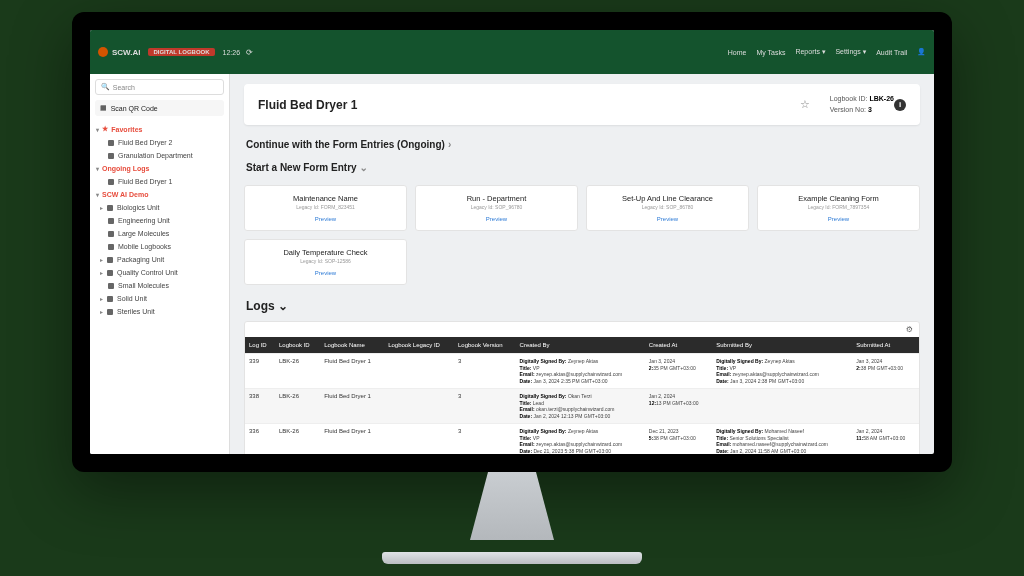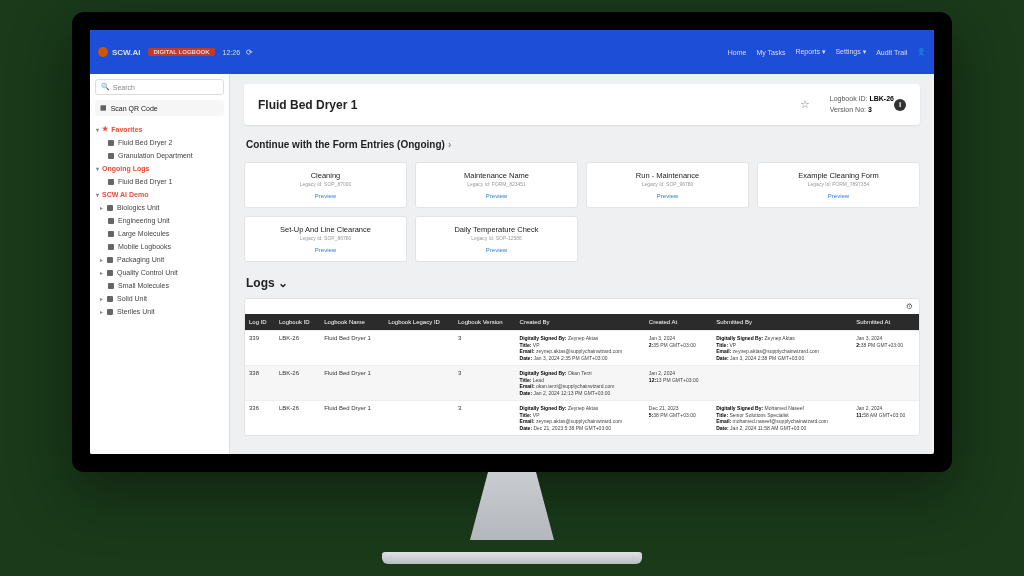--- a/index.html
+++ b/index.html
@@ -1,20 +1,20 @@
 <!DOCTYPE html>
 <html><head>
 <meta charset="utf-8">
 <style>
 *{box-sizing:border-box;margin:0;padding:0;font-family:-apple-system,BlinkMacSystemFont,"Segoe UI",Arial,sans-serif}
 body{background:#1a3a1a;display:flex;align-items:center;justify-content:center;height:100vh}
 .monitor{width:880px;position:relative}
 .screen{background:#000;border-radius:12px;padding:18px;box-shadow:0 20px 60px rgba(0,0,0,.4)}
 .app{background:#eef0f2;border-radius:2px;overflow:hidden;font-size:8px;color:#222}
-.topbar{background:#1d4ed8;color:#ddd;display:flex;align-items:center;padding:22px 8px;height:20px}
+.topbar{background:#14532d;color:#ddd;display:flex;align-items:center;padding:22px 8px;height:20px}
 .topbar .brand{display:flex;align-items:center;gap:4px;font-size:8px;font-weight:600}
 .topbar .brand-icon{width:10px;height:10px;background:#d35400;border-radius:50%}
 .topbar .badge{background:#c0392b;padding:1px 5px;border-radius:2px;font-size:6px;margin-left:4px}
 .topbar .time{margin-left:8px;font-size:7px}
 .topbar .spacer{flex:1}
 .topbar .navlink{margin-left:10px;font-size:7px;cursor:pointer}
 .main{display:flex;height:380px}
 .sidebar{width:140px;background:#fff;border-right:1px solid #ddd;overflow-y:auto}
 .sb-search{margin:5px;display:flex;align-items:center;gap:3px;padding:3px 5px;border:1px solid #ddd;border-radius:3px;color:#888;font-size:7px}
 .sb-qr{margin:2px 5px 6px;display:flex;align-items:center;gap:4px;padding:4px 5px;background:#f6f6f6;border-radius:3px;font-size:7px}
@@ -154,45 +154,41 @@
       <h1>Fluid Bed Dryer 1</h1>
       <span class="star">☆</span>
       <div class="meta">
        <div><span>Logbook ID:</span> <b>LBK-26</b></div>
        <div><span>Version No:</span> <b>3</b></div>
       </div>
       <div class="info">i</div>
      </div>
 
      <div class="link-row"><span>Continue with the Form Entries (Ongoing)</span><span class="chev">›</span></div>
+     <div class="link-row"><span>Start a New Form Entry</span><span class="chev">⌄</span></div>
 
      <div class="cards">
-      <div class="card">
-                <div class="ct">Cleaning</div>
-                <div class="cs">Legacy Id: SOP_87000</div>
-                <div class="cp">Preview</div>
-              </div>
       <div class="card">
                 <div class="ct">Maintenance Name</div>
                 <div class="cs">Legacy Id: FORM_823451</div>
                 <div class="cp">Preview</div>
               </div>
       <div class="card">
-                <div class="ct">Run - Maintenance</div>
+                <div class="ct">Run - Department</div>
                 <div class="cs">Legacy Id: SOP_96780</div>
+                <div class="cp">Preview</div>
+              </div>
+      <div class="card">
+                <div class="ct">Set-Up And Line Clearance</div>
+                <div class="cs">Legacy Id: SOP_86780</div>
                 <div class="cp">Preview</div>
               </div>
       <div class="card">
                 <div class="ct">Example Cleaning Form</div>
                 <div class="cs">Legacy Id: FORM_7897354</div>
-                <div class="cp">Preview</div>
-              </div>
-      <div class="card">
-                <div class="ct">Set-Up And Line Clearance</div>
-                <div class="cs">Legacy Id: SOP_86780</div>
                 <div class="cp">Preview</div>
               </div>
       <div class="card">
                 <div class="ct">Daily Temperature Check</div>
                 <div class="cs">Legacy Id: SOP-12586</div>
                 <div class="cp">Preview</div>
               </div>
      </div>
 
      <div class="logs-hd"><span>Logs</span> <span class="chev">⌄</span></div>

